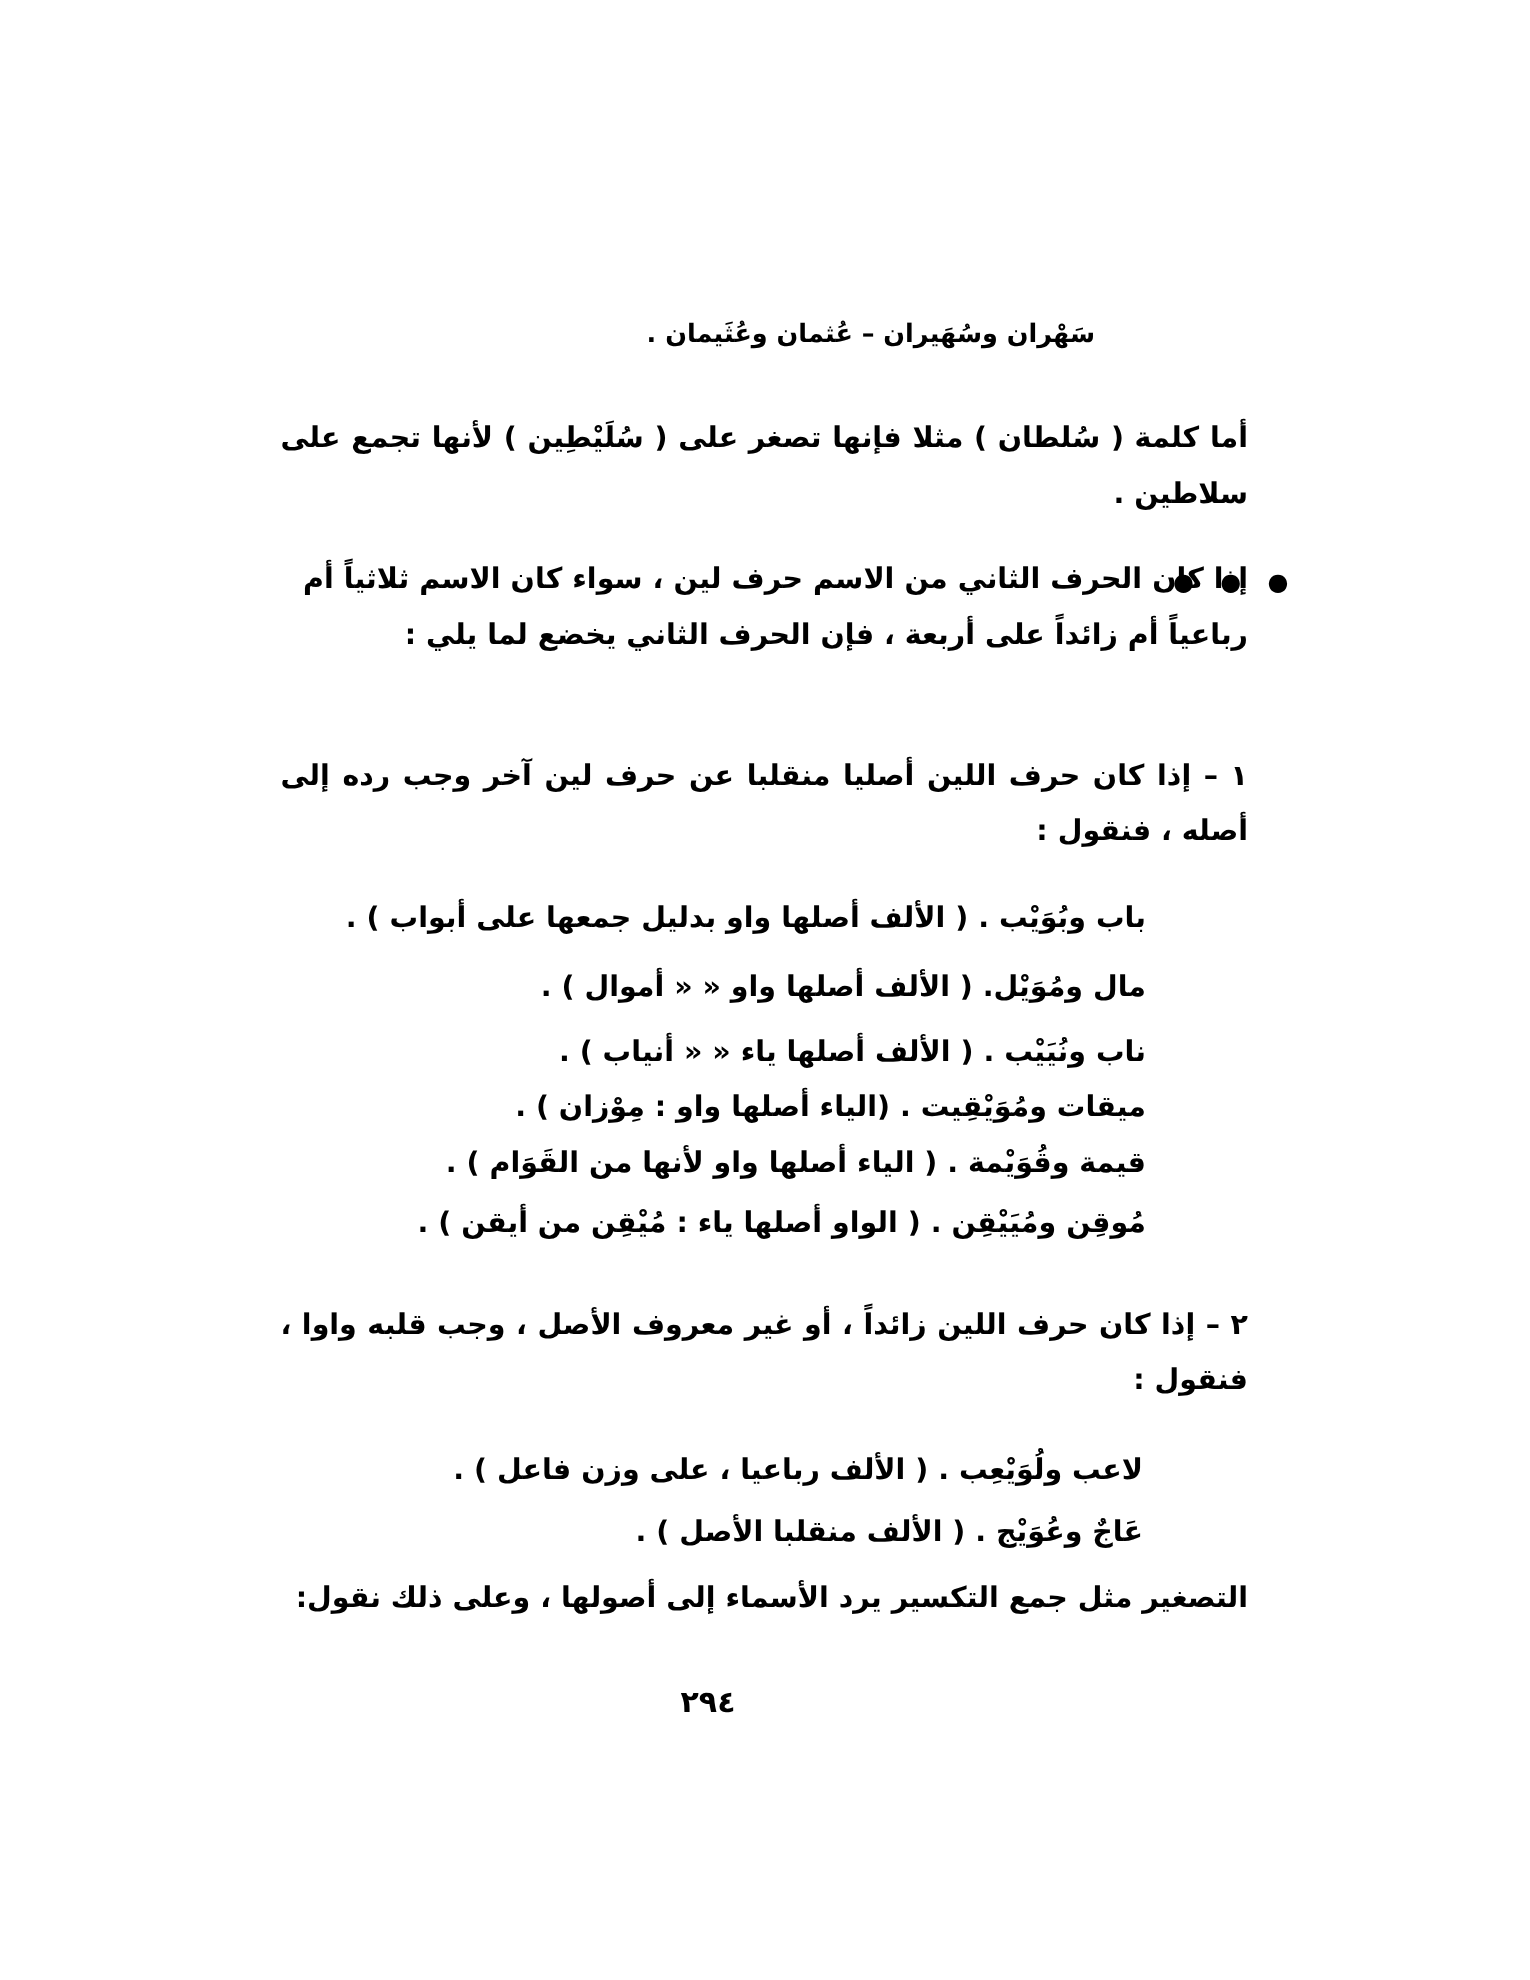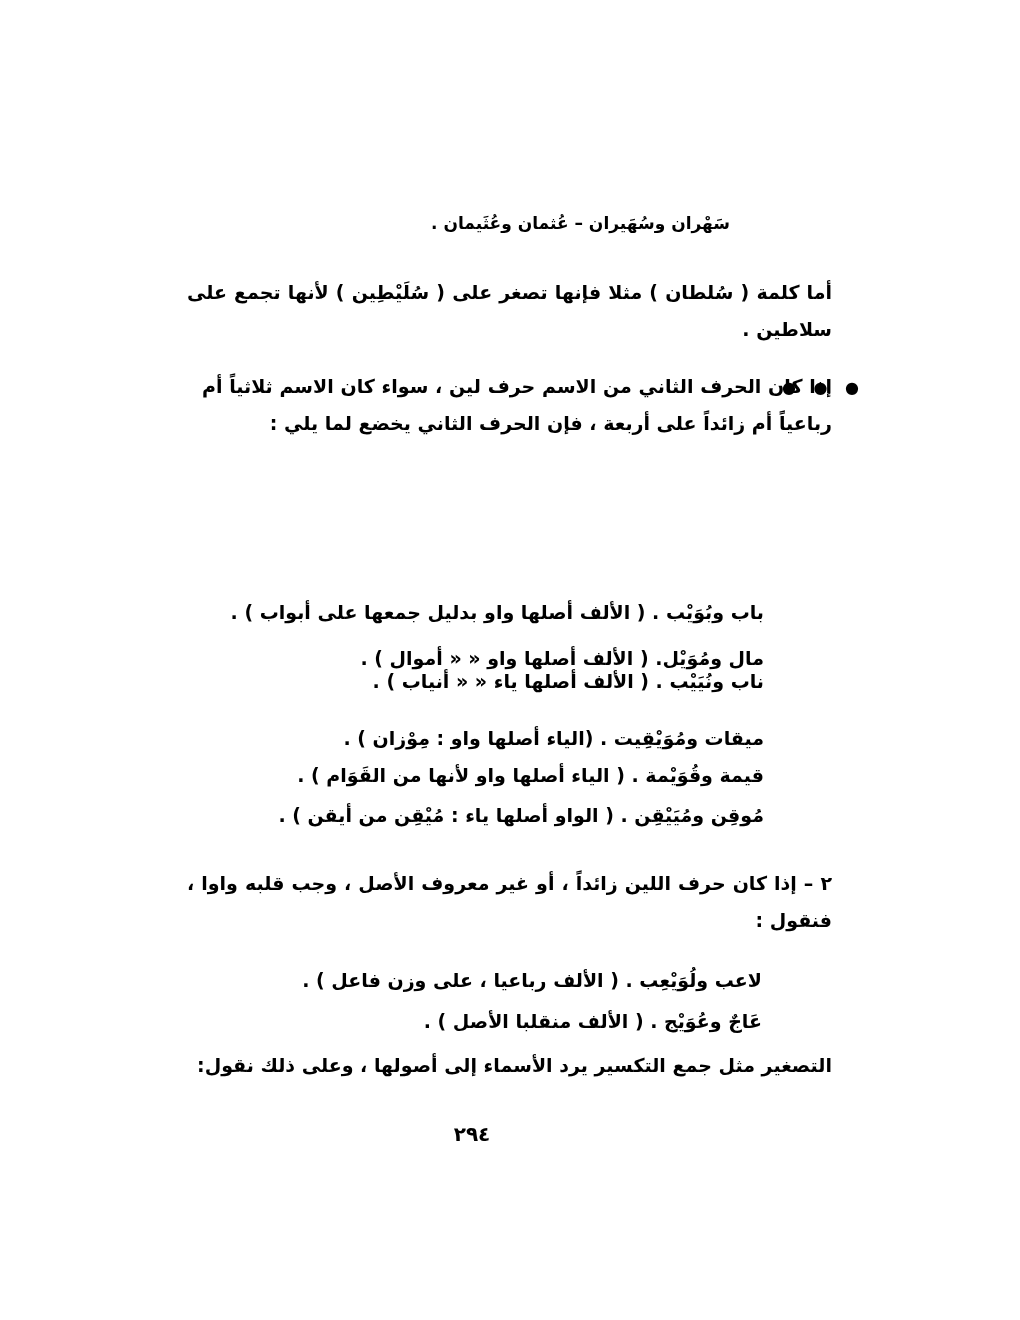--- a/index.html
+++ b/index.html
@@ -60,25 +60,26 @@
 
   <div class="line" style="right:290px; top:208px; font-size:17px;">سَهْران وسُهَيران – عُثمان وعُثَيمان .</div>
 
   <div class="block" style="right:188px; width:645px; top:274px;">أما كلمة ( سُلطان ) مثلا فإنها تصغر على ( سُلَيْطِين ) لأنها تجمع على سلاطين .</div>
 
   <div class="block" style="right:188px; width:630px; top:368px;">
     <span>إذا كان الحرف الثاني من الاسم حرف لين ، سواء كان الاسم ثلاثياً أم رباعياً أم زائداً على أربعة ، فإن الحرف الثاني يخضع لما يلي :</span>
   </div>
   <div class="line bullets" style="left:772px; top:373px; font-size:16px;">● ● ●</div>
 
+  <div class="block" style="right:188px; width:645px; top:499px;">١ – إذا كان حرف اللين أصليا منقلبا عن حرف لين آخر وجب رده إلى أصله ، فنقول :</div>
 
   <div>
     <div class="line" style="right:256px; top:597px;">باب وبُوَيْب . ( الألف أصلها واو بدليل جمعها على أبواب ) .</div>
     <div class="line" style="right:256px; top:643px;">مال ومُوَيْل. ( الألف أصلها واو « « أموال ) .</div>
-    <div class="line" style="right:256px; top:666px;margin-left:18px;">ناب ونُيَيْب . ( الألف أصلها ياء « « أنياب ) .</div>
+    <div class="line" style="right:256px; top:686px;margin-left:18px;">ناب ونُيَيْب . ( الألف أصلها ياء « « أنياب ) .</div>
     <div class="line" style="right:256px; top:723px;">ميقات ومُوَيْقِيت . (الياء أصلها واو : مِوْزان ) .</div>
     <div class="line" style="right:256px; top:760px;">قيمة وقُوَيْمة . ( الياء أصلها واو لأنها من القَوَام ) .</div>
     <div class="line" style="right:256px; top:800px;">مُوقِن ومُيَيْقِن . ( الواو أصلها ياء : مُيْقِن من أيقن ) .</div>
   </div>
 
   <div class="block" style="right:188px; width:645px; top:865px;">٢ – إذا كان حرف اللين زائداً ، أو غير معروف الأصل ، وجب قلبه واوا ، فنقول :</div>
 
   <div>
     <div class="line" style="right:258px; top:965px;">لاعب ولُوَيْعِب . ( الألف رباعيا ، على وزن فاعل ) .</div>
     <div class="line" style="right:258px; top:1006px;">عَاجٌ وعُوَيْج . ( الألف منقلبا الأصل ) .</div>

